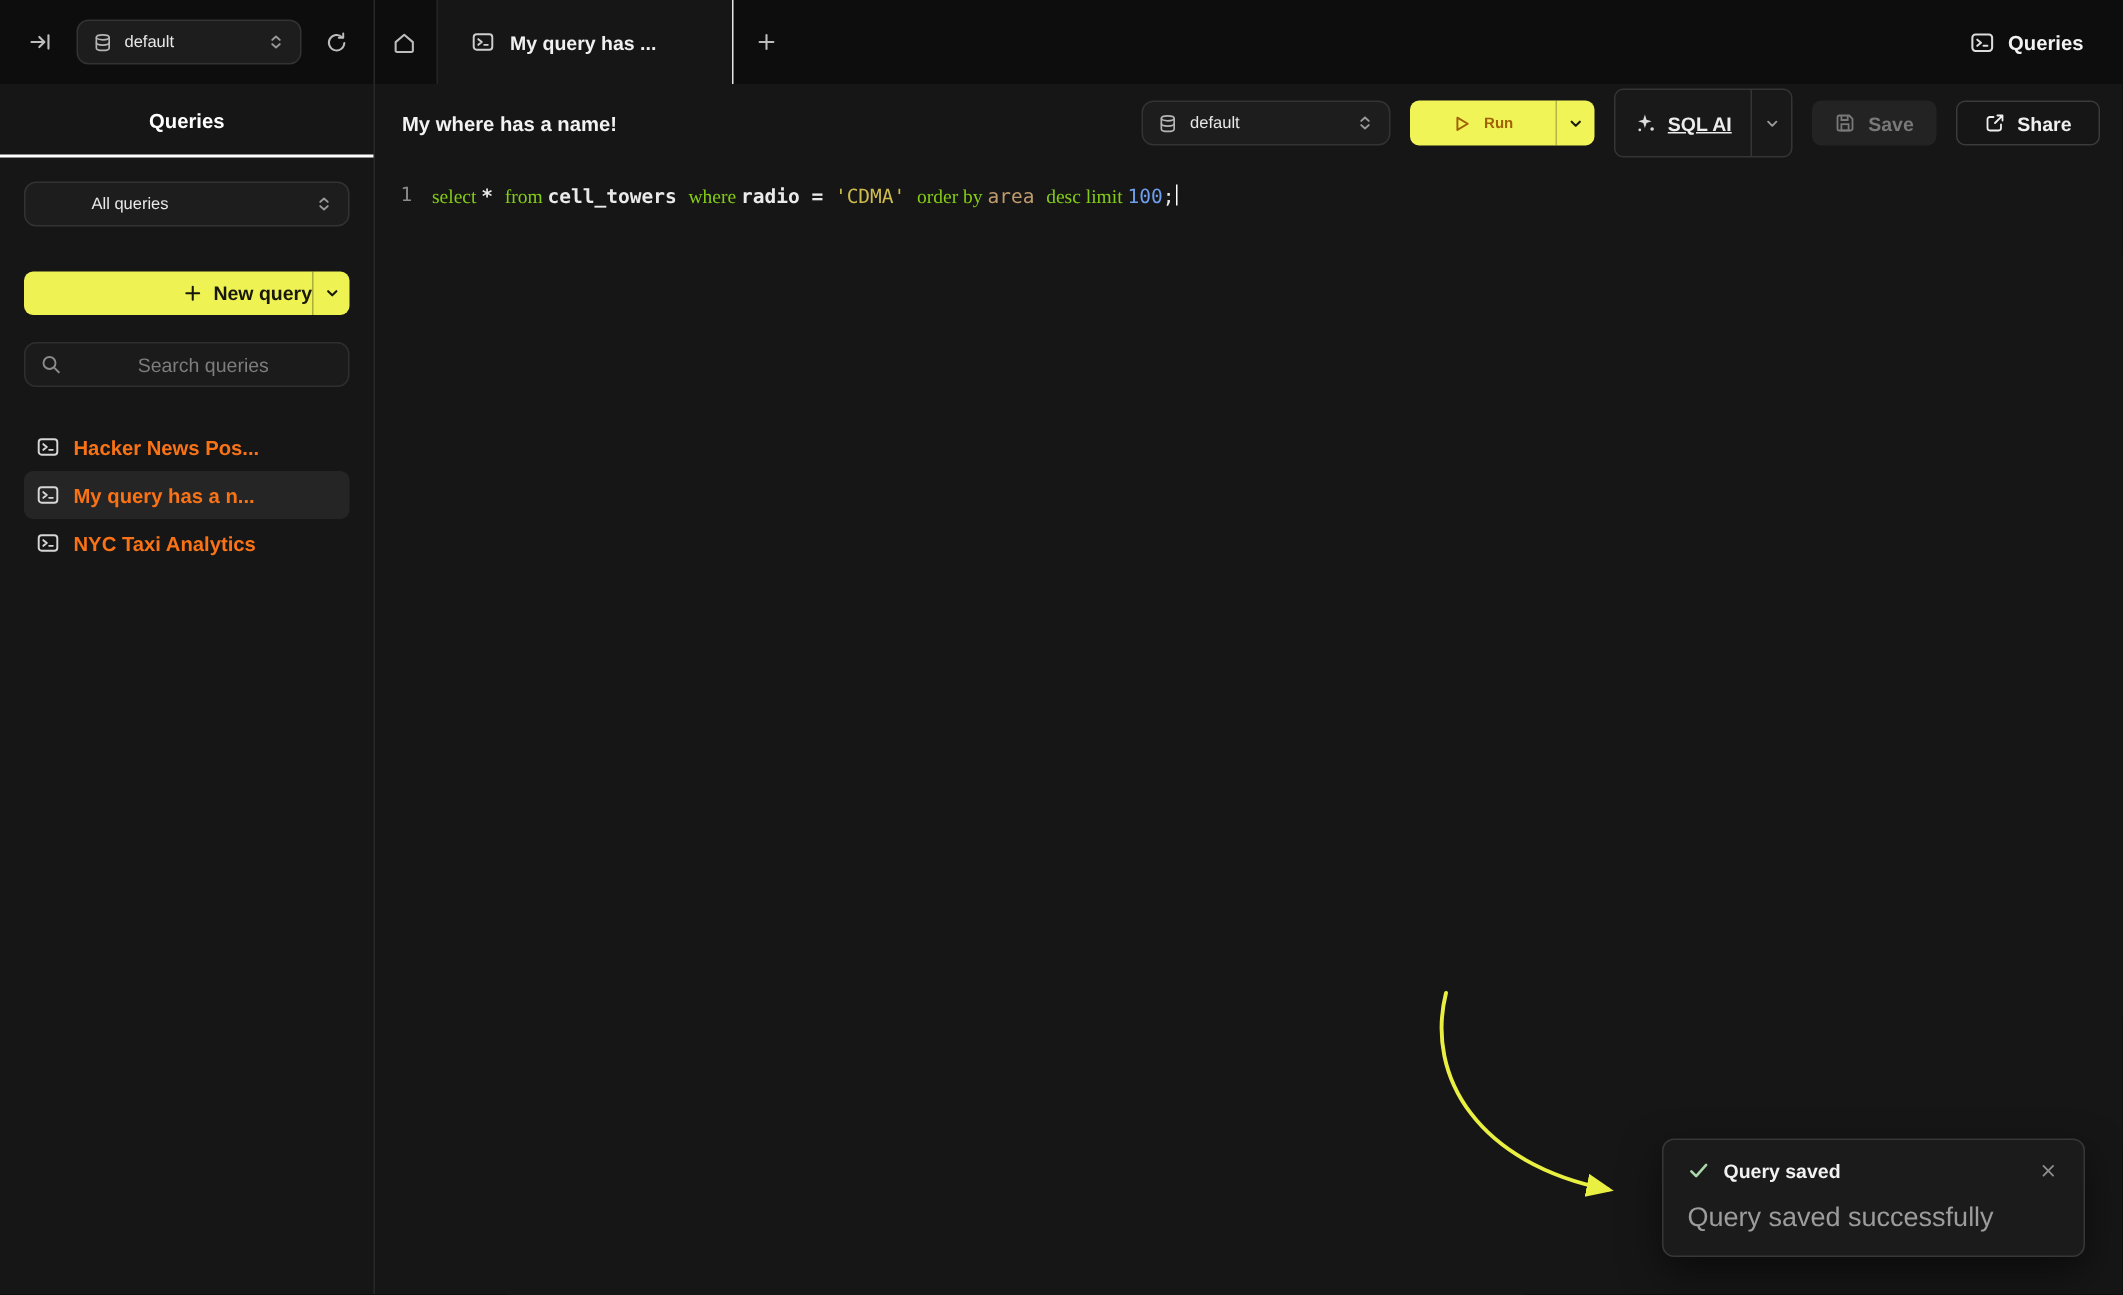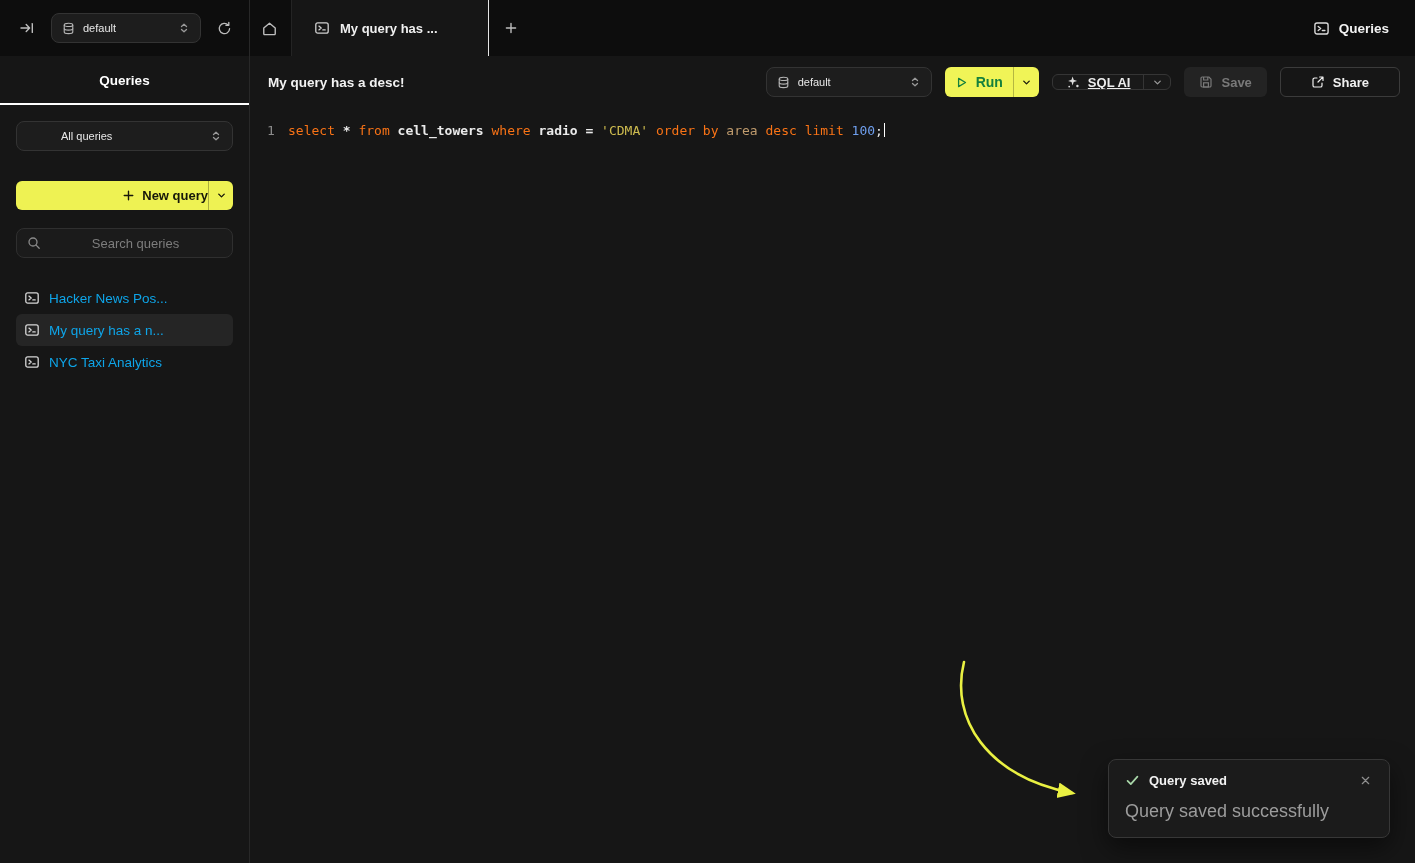--- a/index.html
+++ b/index.html
@@ -46,51 +46,51 @@
                        color:#17170a; font-size:13px; font-weight:600; }
   .btn-newquery-chev { width:25px; display:flex; align-items:center; justify-content:center;
                        border-left:1px solid rgba(0,0,0,0.28); color:#17170a; }
   .search-box { height:30px; background:#1b1b1b; border:1px solid #2f2f2f; border-radius:8px;
                 display:flex; align-items:center; gap:8px; padding:0 10px; color:#8a8a8a; }
   .search-box input { flex:1; min-width:0; background:transparent; border:none; outline:none;
                       color:#e8e8e8; font-size:13px; font-family:inherit;text-align:center; }
   .search-box input::placeholder { color:#7d7d7d; }
   .query-list { margin-top:24px; display:flex; flex-direction:column; }
   .query-item { height:32px; display:flex; align-items:center; gap:9px; padding:0 8px;
-                border-radius:6px; color:#0ea5e9; font-size:13.5px; font-weight:400; cursor:pointer; }
+                border-radius:6px; color:#f97316; font-size:13.5px; font-weight:700; cursor:pointer; }
   .query-item .q-icon { color:#d6d6d6; display:flex; flex-shrink:0; }
   .query-item.selected { background:#252525; }
 
   
   .main { background:#161616; display:flex; flex-direction:column; min-width:0; }
   .main-header { height:52px; display:flex; align-items:center; padding:0 15px 0 18px; gap:13px; flex-shrink:0; }
   .main-title { font-size:13.5px; font-weight:600; color:#f2f2f2; margin-right:auto; cursor:text; }
   .db-select-main { width:166px; }
   .btn-run { display:flex; height:30px; background:#f0f457; border-radius:6px; overflow:hidden; cursor:pointer; }
-  .btn-run-main { display:flex; align-items:center; gap:8px; padding:0 10px; color:#15803d;
-                  font-size:14px; font-weight:600; }
+  .btn-run-main { display:flex; align-items:center; gap:8px; padding:0 28px; color:#a16207;
+                  font-size:10px; font-weight:600; }
   .btn-run-chev { width:26px; display:flex; align-items:center; justify-content:center;
                   border-left:1px solid rgba(0,0,0,0.25); color:#1d1d0d; }
-  .btn-sqlai { display:flex; height:16px; background:#191919; border:1px solid #353535;
+  .btn-sqlai { display:flex; height:46px; background:#191919; border:1px solid #353535;
                border-radius:6px; overflow:hidden; color:#ededed; cursor:pointer;text-decoration:underline; }
   .btn-sqlai-main { display:flex; align-items:center; gap:8px; padding:0 13px; font-size:13px; font-weight:600; }
   .btn-sqlai-main .spark { color:#dcdcdc; display:flex; }
   .btn-sqlai-chev { width:27px; display:flex; align-items:center; justify-content:center;
                     border-left:1px solid #353535; color:#9a9a9a; }
   .btn-save { height:30px; display:flex; align-items:center; gap:8px; padding:0 15px; background:#232323;
               border:none; border-radius:6px; color:#797979; font-size:13px; font-weight:600; cursor:default; }
-  .btn-share { height:30px; display:flex; align-items:center; gap:8px; padding:0 30px; background:#161616;
+  .btn-share { height:30px; display:flex; align-items:center; gap:8px; padding:0 18px; background:#161616;
                border:1px solid #3b3b3b; border-radius:6px; color:#f0f0f0; font-size:13px; font-weight:600; cursor:pointer; }
 
   
   .editor { flex:1; padding-top:14px; font-family:"DejaVu Sans Mono", monospace; font-size:13px; cursor:text; }
   .code-line { display:flex; line-height:18px; }
   .gutter { width:38px; padding-left:17px; color:#8b8b8b; flex-shrink:0; }
   .code { white-space:pre; }
-  .tk-keyword { color:#f97316; }
+  .tk-keyword { color:#84cc16;font-family:Liberation Serif, serif; }
   .tk-ident   { color:#eaeaea; font-weight:700; }
   .tk-string  { color:#cebc4f; }
   .tk-field   { color:#bf9b6d; }
   .tk-number  { color:#6f9fee; }
   .tk-punct   { color:#eaeaea; }
   .cursor { display:inline-block; width:1.5px; height:14px; background:#ffffff; vertical-align:-2px; margin-left:1px; }
 
   
   .toast { position:absolute; right:25px; bottom:25px; width:282px; background:#1b1b1b;
            border:1px solid #373737; border-radius:8px; padding:13px 16px 15px;
@@ -247,21 +247,21 @@
               </svg>
           </span>
           <span>NYC Taxi Analytics</span>
         </div>
       </div>
     </div>
   </aside>
 
   <main class="main">
     <div class="main-header">
-      <span class="main-title">My query has a desc!</span>
+      <span class="main-title">My where has a name!</span>
 
       <div class="select db-select-main">
         <span class="db-ic">
           <svg width="13" height="13" viewBox="0 0 14 14">
               <ellipse cx="7" cy="3.1" rx="4.6" ry="1.8" stroke="currentColor" fill="none" stroke-width="1.2"></ellipse>
               <path d="M2.4 3.1v7.6c0 1 2.06 1.8 4.6 1.8s4.6-.8 4.6-1.8V3.1" stroke="currentColor" fill="none" stroke-width="1.2"></path>
               <path d="M2.4 6.9c0 1 2.06 1.8 4.6 1.8s4.6-.8 4.6-1.8" stroke="currentColor" fill="none" stroke-width="1.2"></path>
             </svg>
         </span>
         <span>default</span>

